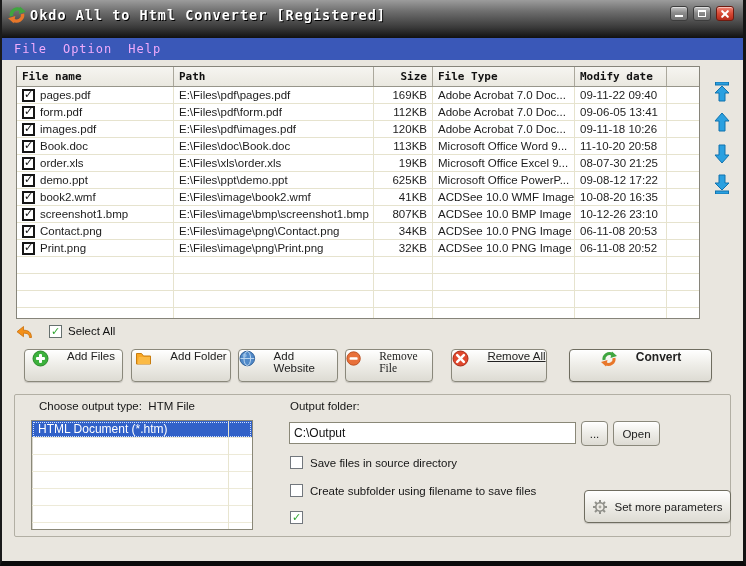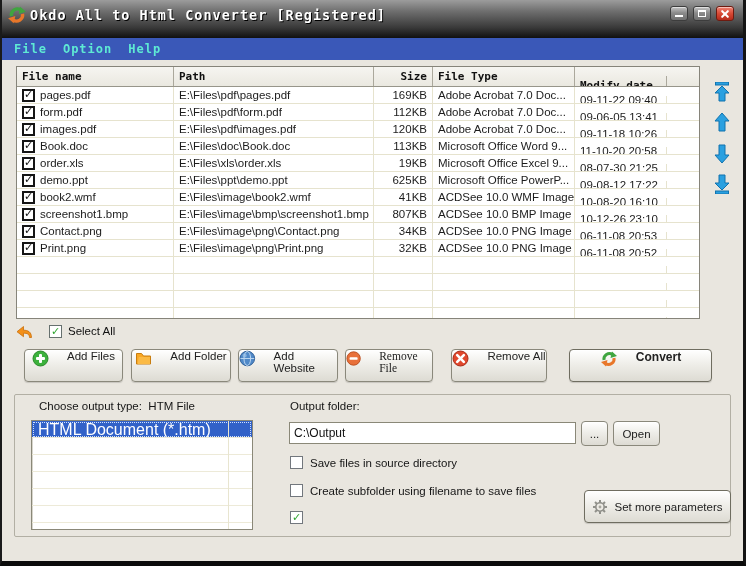--- a/index.html
+++ b/index.html
@@ -21,35 +21,35 @@
     background:linear-gradient(180deg,#c6c6c6,#8b8b8b 45%,#6f6f6f);box-shadow:inset 0 1px 0 rgba(255,255,255,.5);}
   .wbtn.close{background:linear-gradient(180deg,#f08273,#d84a35 50%,#b52a1a);border-color:#6e1b10;}
   .g-min{position:absolute;left:4px;bottom:3px;width:8px;height:2px;background:#fff;}
   .g-max{position:absolute;left:4px;top:3px;width:8px;height:7px;border:1px solid #fff;border-top-width:2px;}
   .g-x1,.g-x2{position:absolute;left:3px;top:6px;width:10px;height:2px;background:#fff;border-radius:1px;}
   .g-x1{transform:rotate(45deg);} .g-x2{transform:rotate(-45deg);}
 
   
   .menubar{position:absolute;left:0;top:38px;width:746px;height:22px;background:#3A58B8;
     display:flex;align-items:center;padding-left:6px;}
-  .menuitem{color:#5eead4;font-family:"DejaVu Sans Mono",monospace;font-weight:700;font-size:12px;
+  .menuitem{color:#f0abfc;font-family:"DejaVu Sans Mono",monospace;font-weight:400;font-size:12px;
     letter-spacing:1px;padding:9px 8px;line-height:22px;}
 
   
   .ftable{position:absolute;left:16px;top:66px;width:684px;height:253px;background:#fff;
     border:1px solid #86847A;overflow:hidden;}
   .thead{display:flex;height:20px;background:linear-gradient(180deg,#F6F5F1,#EAE8E0);
     border-bottom:1px solid #97958A;}
   .hc{font-family:"DejaVu Sans Mono",monospace;font-weight:700;font-size:11px;color:#111;
     line-height:19px;padding-left:5px;border-right:1px solid #ABA89C;overflow:hidden;white-space:nowrap;}
   .trow{display:flex;height:17px;border-bottom:1px solid #E6E3CE;background:#fff;}
   .cell{font-size:11.5px;color:#1c1c1c;line-height:16px;padding-left:5px;
     border-right:1px solid #E6E3CE;overflow:hidden;white-space:nowrap;display:flex;align-items:center;}
   .c0{width:157px;} .c1{width:200px;} .c2{width:59px;justify-content:flex-end;padding-right:5px;padding-left:0;}
-  .c3{width:142px;} .c4{width:92px;margin-top:9px;} .c5{flex:1;border-right:none;}
+  .c3{width:142px;} .c4{width:92px;} .c5{flex:1;border-right:none;}
   .hc.c2{text-align:right;padding-right:5px;}
   .tcb{display:inline-flex;align-items:center;justify-content:center;width:13px;height:13px;
     border:2px solid #151515;background:#fff;margin-right:5px;flex:0 0 13px;
     font-family:"DejaVu Sans",sans-serif;font-size:11px;font-weight:700;color:#111;line-height:10px;}
 
   
   .sidearrows{position:absolute;left:708px;top:82px;width:30px;height:130px;}
   .sarrow{position:absolute;left:4px;width:20px;height:20px;cursor:pointer;}
 
   
@@ -61,30 +61,30 @@
 
   
   .btn{position:absolute;top:349px;height:33px;border:1px solid #8A887B;border-radius:4px;
     background:linear-gradient(180deg,#ffffff,#efeee9 45%,#dddbd3);
     box-shadow:inset 0 1px 0 #fff, 0 1px 1px rgba(0,0,0,.15);
     display:flex;align-items:flex-start;justify-content:center;gap:18px;
     font-size:11.5px;color:#222;cursor:pointer;}
   .btn b{font-weight:700;}
   .b-addfiles{left:24px;width:99px;} .b-addfolder{left:131px;width:100px;}
   .b-addweb{left:238px;width:100px;} .b-remfile{left:345px;width:88px;font-family:Liberation Serif, serif;}
-  .b-remall{left:451px;width:96px;} .b-convert{left:569px;width:143px;border-color:#6f6d60;font-weight:700;font-size:12px;}
+  .b-remall{left:451px;width:96px;text-decoration:underline;} .b-convert{left:569px;width:143px;border-color:#6f6d60;font-weight:700;font-size:12px;}
 
   
   .gbox{position:absolute;left:14px;top:394px;width:717px;height:143px;border:1px solid #B2AFA4;
     border-radius:2px;}
   .glabel{position:absolute;font-size:11.5px;color:#151515;white-space:nowrap;}
   .listbox{position:absolute;left:16px;top:25px;width:222px;height:110px;background:#fff;
     border:1px solid #8A8878;box-shadow:inset 1px 1px 0 #d7d5cc;overflow:hidden;}
   .listbox::after{content:"";position:absolute;left:196px;top:0;bottom:0;width:1px;background:#E8E5D0;}
-  .lrow{height:17px;line-height:17px;border-bottom:1px solid #EDEAD8;font-size:16px;color:#222;
+  .lrow{height:17px;line-height:17px;border-bottom:1px solid #EDEAD8;font-size:12px;color:#222;
     padding-left:6px;overflow:hidden;white-space:nowrap;}
   .lrow.sel{background:#3161C8;color:#fff;outline:1px dotted #cfe0ff;outline-offset:-2px;}
   .outinput{position:absolute;left:274px;top:27px;width:287px;height:22px;border:1px solid #8A8878;
     background:#fff;font-family:"Liberation Sans",sans-serif;font-size:12px;color:#111;padding:0 4px;}
   .minibtn{position:absolute;top:26px;height:25px;border:1px solid #8A887B;border-radius:4px;
     background:linear-gradient(180deg,#ffffff,#efeee9 45%,#dddbd3);box-shadow:inset 0 1px 0 #fff;
     display:flex;align-items:center;justify-content:center;font-size:11.5px;color:#222;cursor:pointer;}
   .b-browse{left:566px;width:27px;} .b-open{left:598px;width:47px;}
   .opt{position:absolute;left:275px;display:flex;align-items:center;gap:7px;height:15px;}
   .optcb{width:13px;height:13px;border:1px solid #72777D;background:#fff;display:inline-flex;
@@ -206,21 +206,21 @@
           <div class="cell c5"></div>
         </div>
         <div class="trow">
           <div class="cell c0">
             <span class="tcb">✓</span>
             <span>book2.wmf</span>
           </div>
           <div class="cell c1">E:\Files\image\book2.wmf</div>
           <div class="cell c2">41KB</div>
           <div class="cell c3">ACDSee 10.0 WMF Image</div>
-          <div class="cell c4">10-08-20 16:10</div>
+          <div class="cell c4">10-08-20 16:35</div>
           <div class="cell c5"></div>
         </div>
         <div class="trow">
           <div class="cell c0">
             <span class="tcb">✓</span>
             <span>screenshot1.bmp</span>
           </div>
           <div class="cell c1">E:\Files\image\bmp\screenshot1.bmp</div>
           <div class="cell c2">807KB</div>
           <div class="cell c3">ACDSee 10.0 BMP Image</div>

